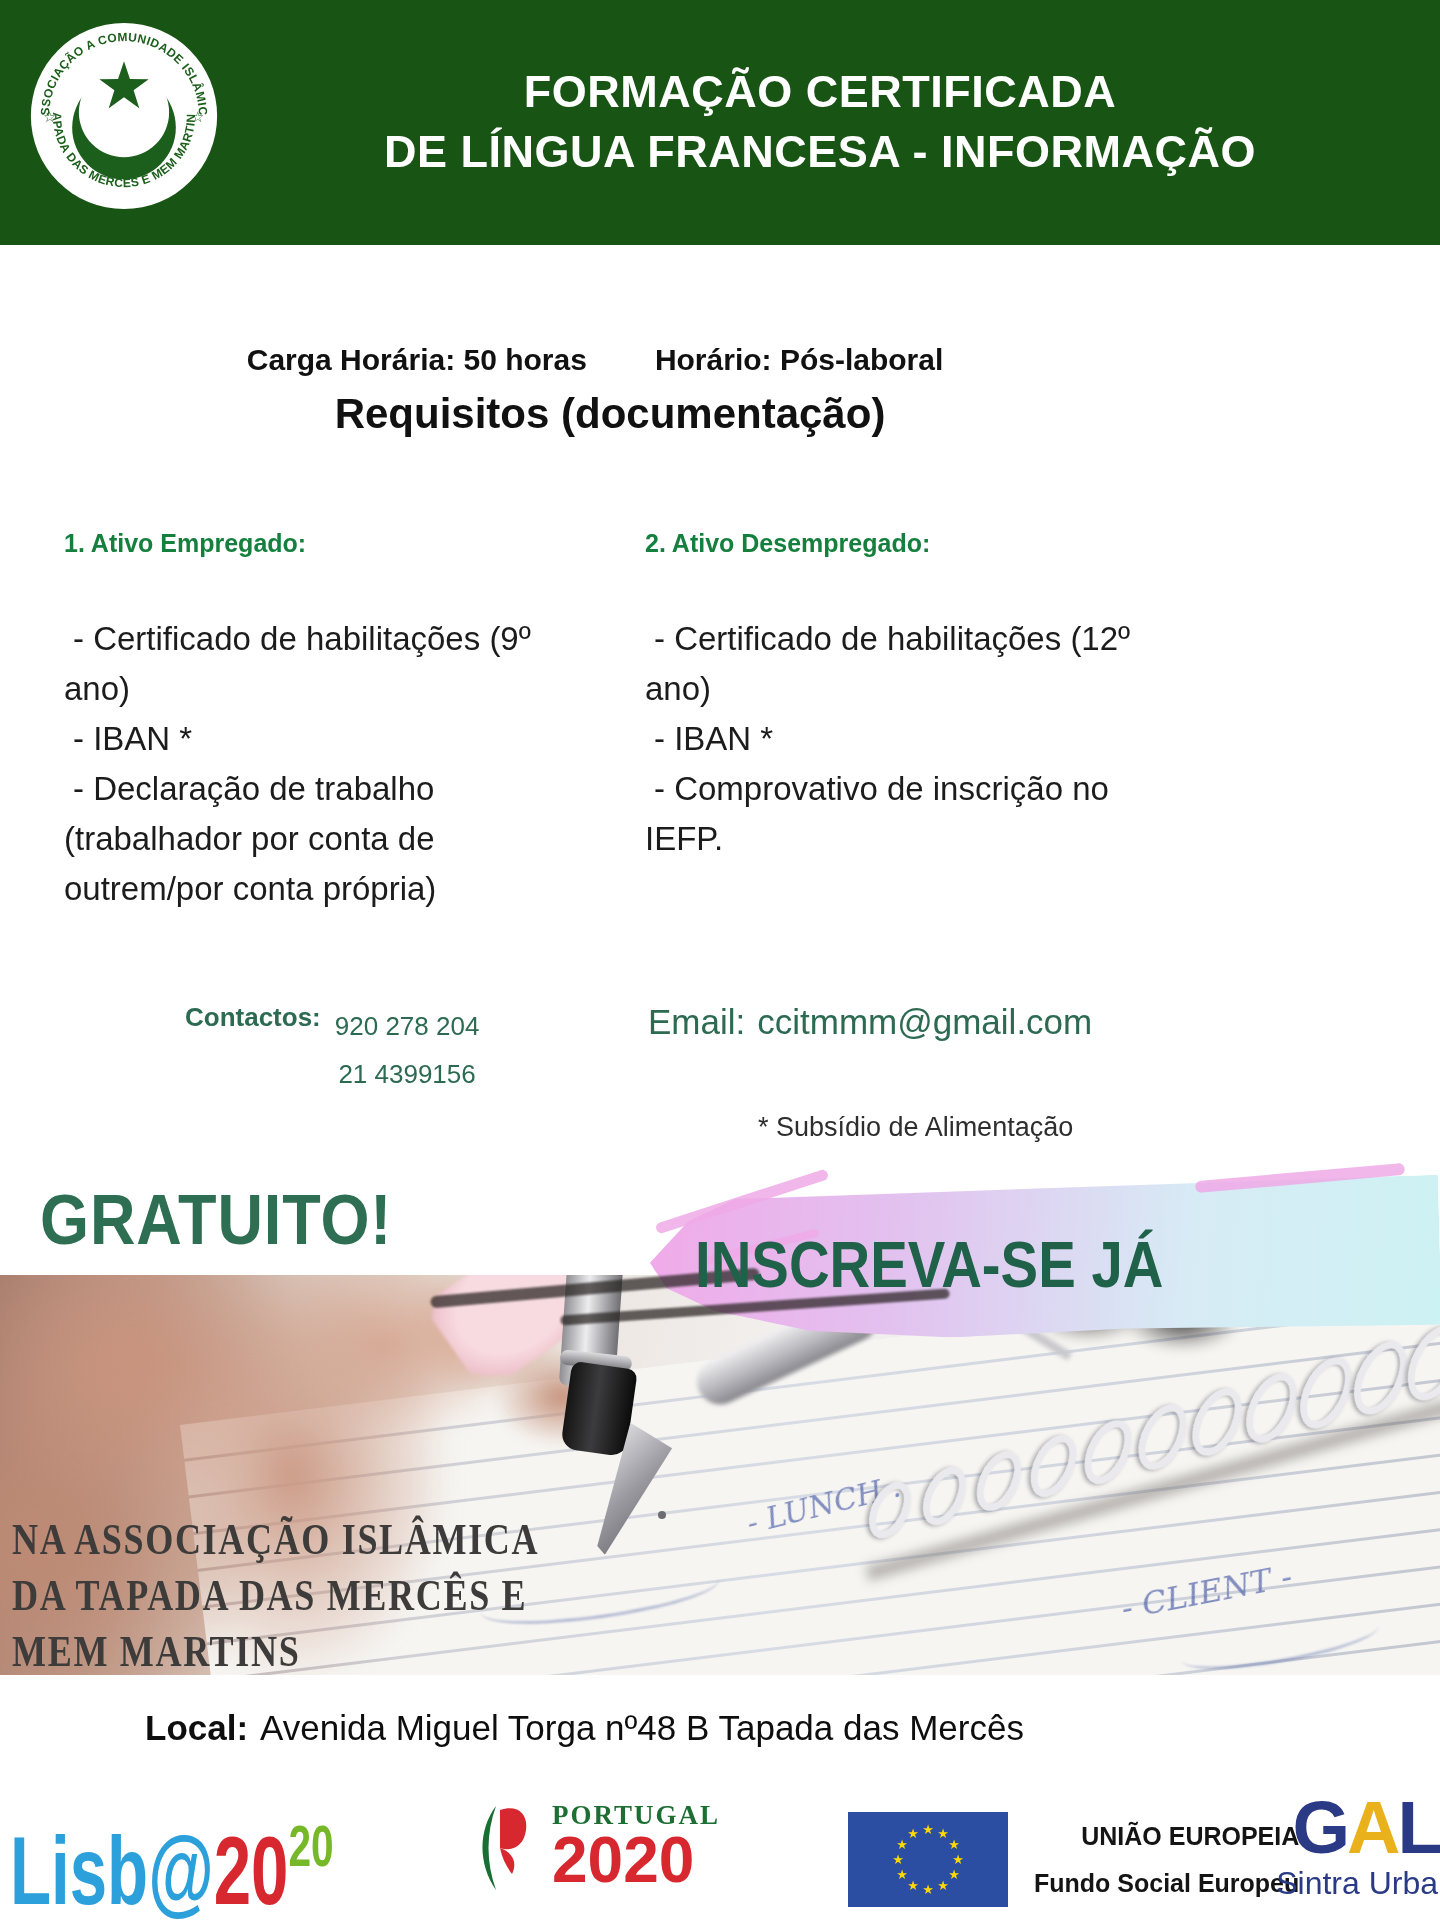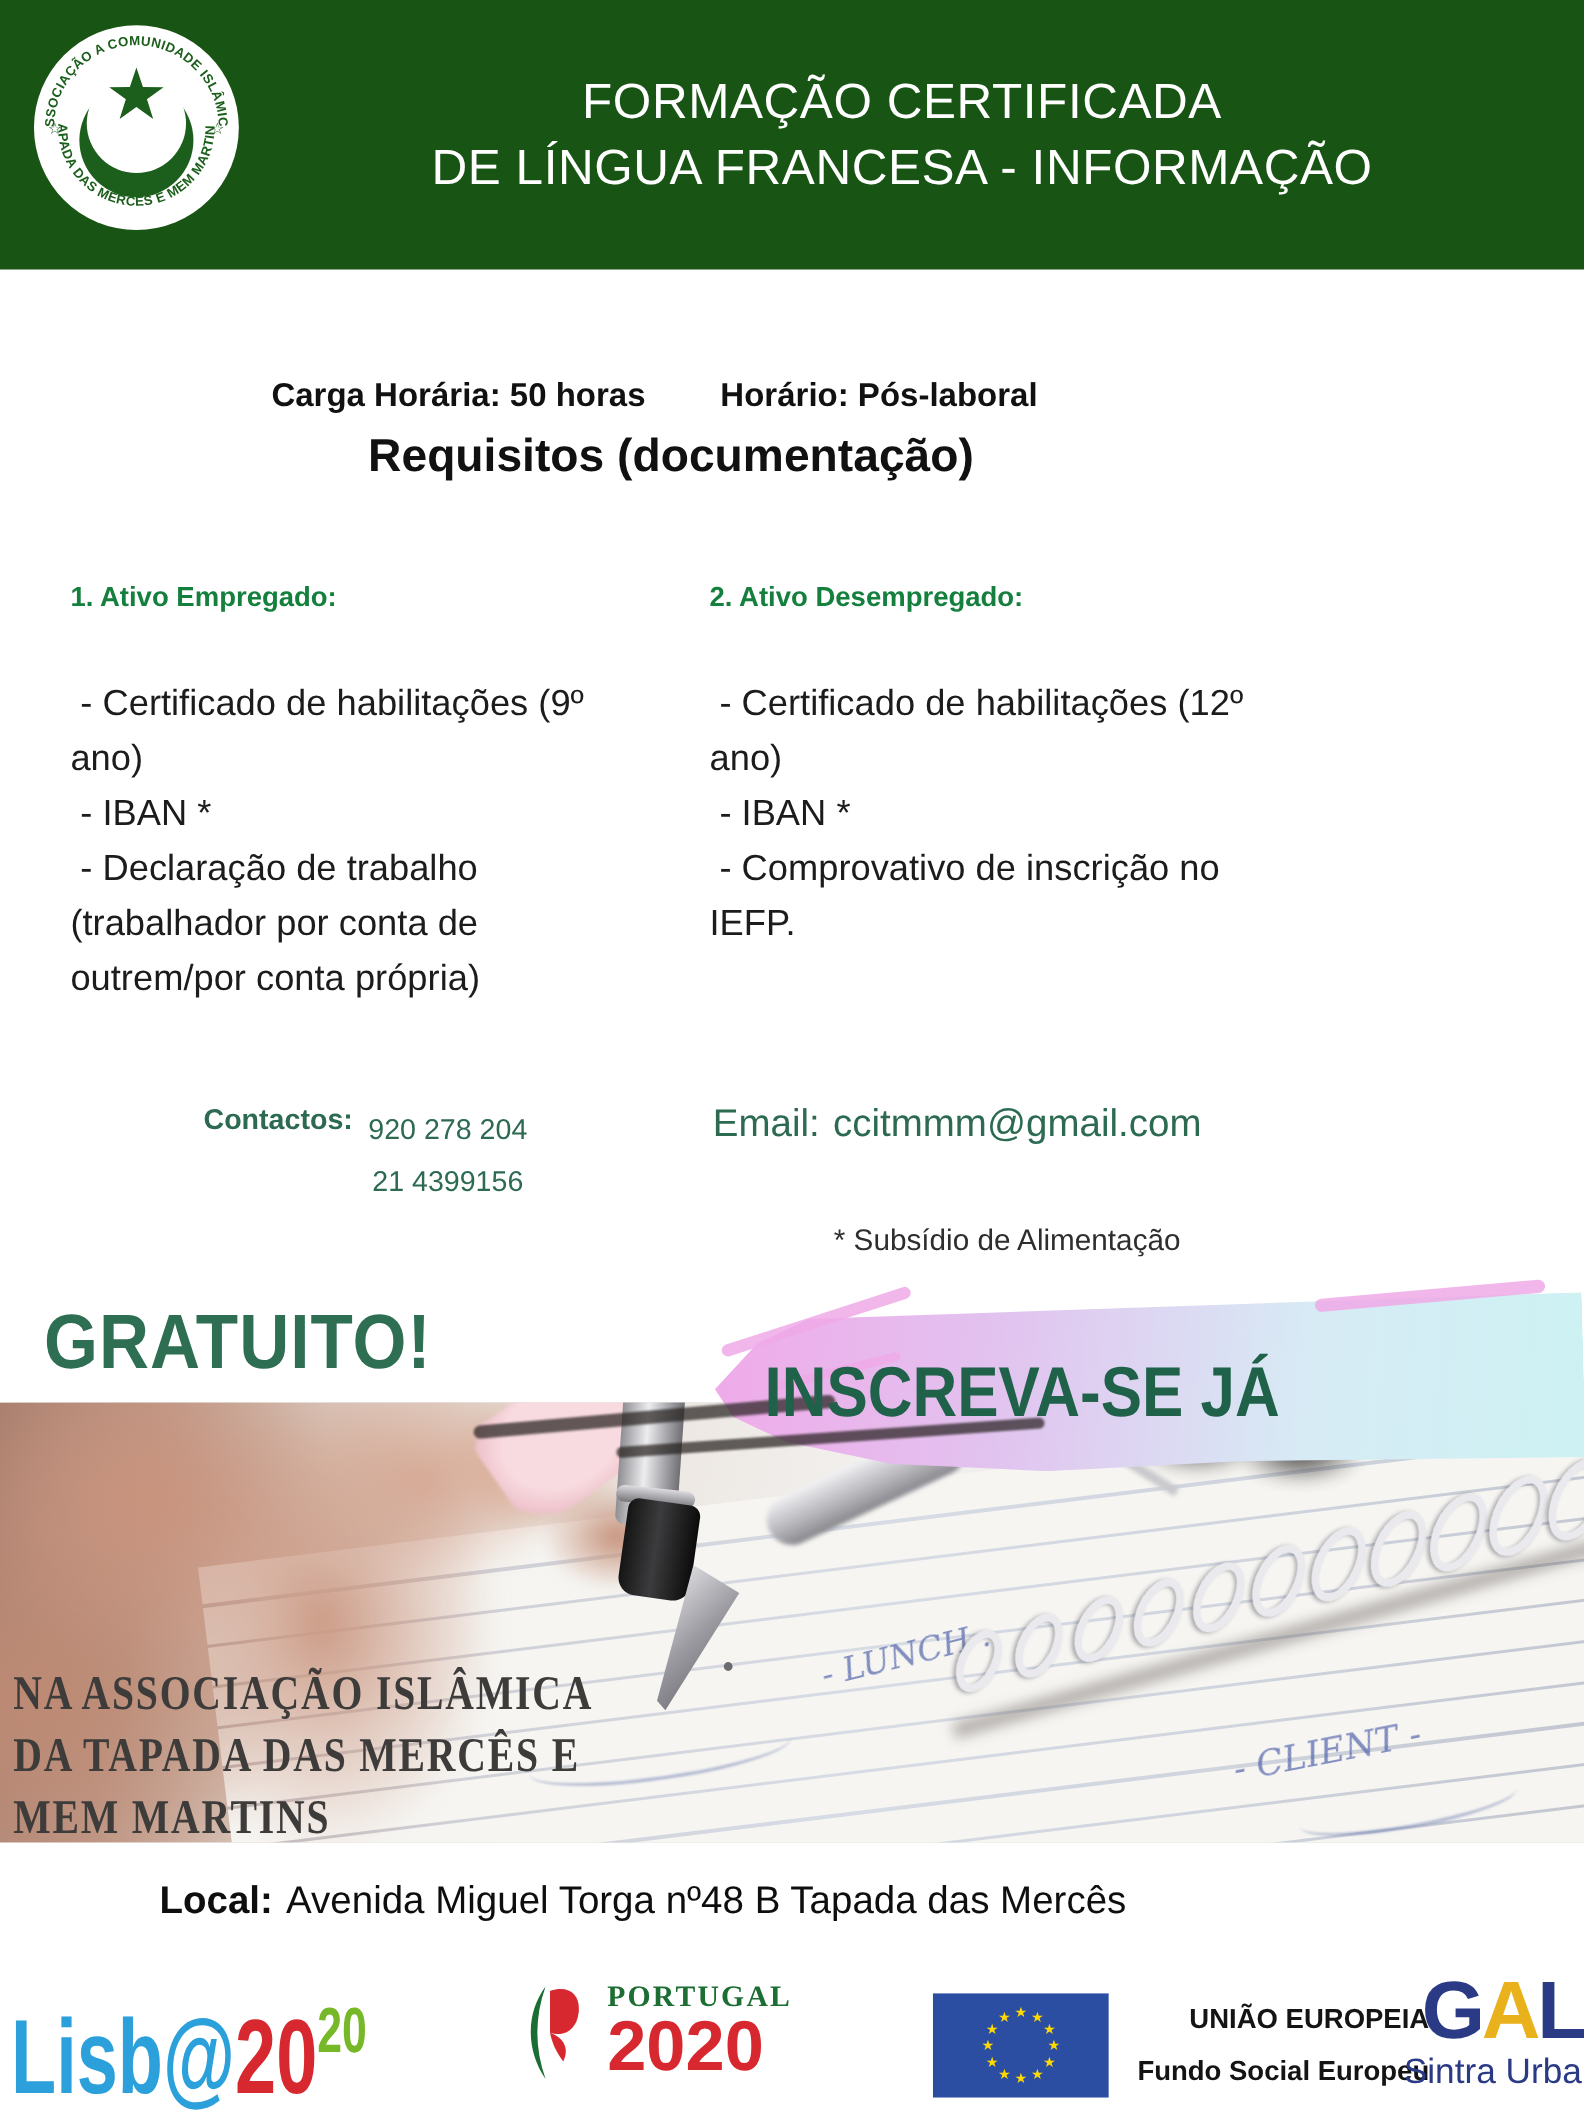--- a/index.html
+++ b/index.html
@@ -2,21 +2,21 @@
 <html><head>
 <meta charset="utf-8">
 <style>
   html,body{margin:0;padding:0;background:#fff;}
   .page{position:relative;width:1440px;height:1920px;background:#fff;overflow:hidden;
         font-family:"Liberation Sans",sans-serif;color:#111;}
   
   .hdr{position:absolute;left:0;top:0;width:1440px;height:245px;background:#185413;}
   .logo{position:absolute;left:28px;top:20px;width:192px;height:192px;}
   .title{position:absolute;left:220px;top:62px;width:1200px;text-align:center;color:#fff;
-         font-weight:normal;font-size:45px;line-height:60px;letter-spacing:.5px;}
+         font-weight:bold;font-size:45px;line-height:60px;letter-spacing:.5px;}
   
   .details{position:absolute;left:0;top:298px;width:1190px;display:flex;justify-content:center;
            gap:68px;font-weight:bold;font-size:30px;margin-top:45px;}
   .req-head{position:absolute;left:0;top:390px;width:1220px;text-align:center;
             font-size:42px;font-weight:bold;}
   .col{position:absolute;top:518px;font-size:33px;line-height:50px;color:#1c1c1c;}
   .col1{left:64px;width:470px;}
   .col2{left:645px;width:490px;}
   .col-h{font-size:25px;font-weight:bold;margin-bottom:46px;color:#15803d;}
   .item{text-indent:9px;}

